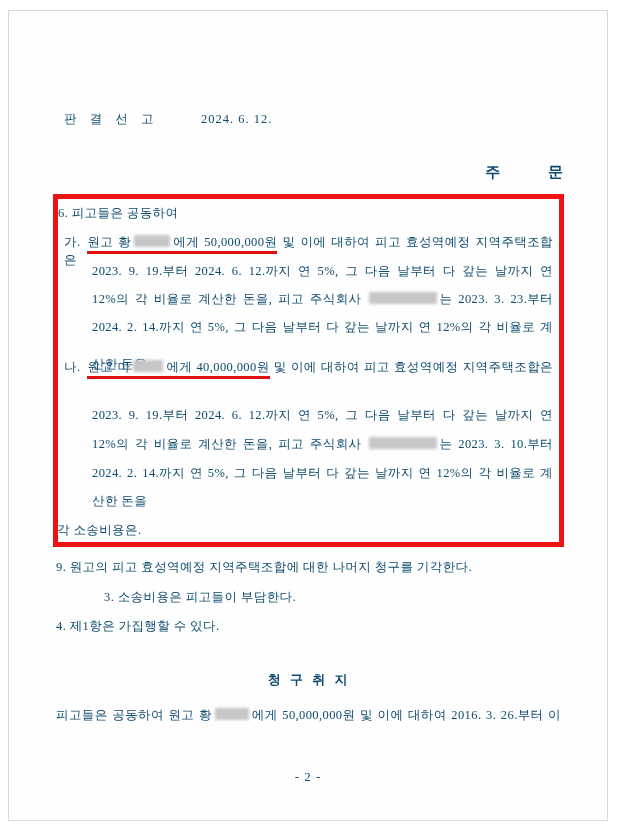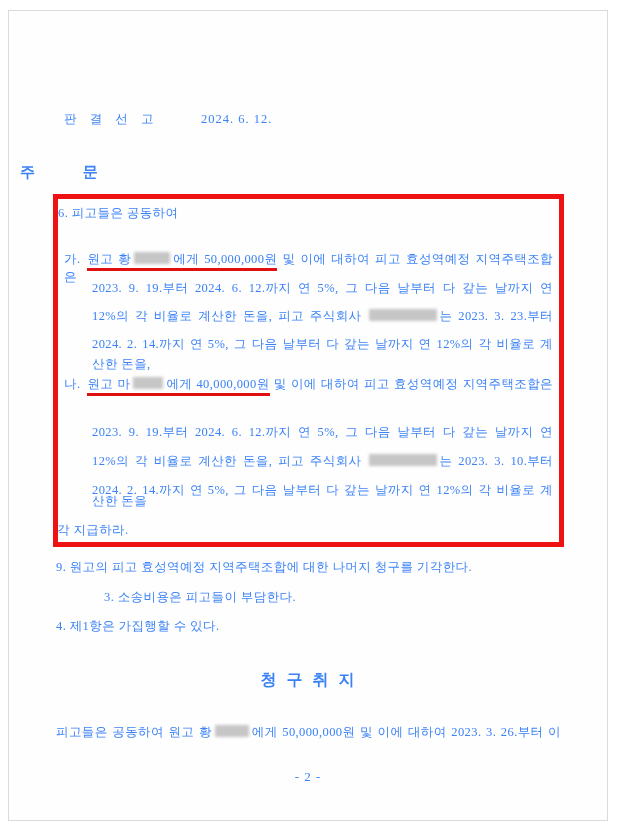--- a/index.html
+++ b/index.html
@@ -17,43 +17,42 @@
     left: 8px; top: 10px;
     width: 600px; height: 811px;
     border: 1px solid #d7dbde;
     background: #fefefe;
   }
   .line {
     position: absolute;
     font-size: 12.5px;
     line-height: 18px;
     letter-spacing: 0.4px;
-    color: #3b82f6;
+    color: #0c4a6e;
     white-space: nowrap;
   }
   .just {
     white-space: normal;
     text-align: justify;
     text-align-last: justify;
-    margin-top: 17px;
   }
   .header-row { top: 110px; left: 64px; }
   .header-label { word-spacing: 6px; letter-spacing: 2px; }
   .header-date { margin-left: 42px; letter-spacing: 1px; }
   .order-heading {
-    top: 163px; left: 20px; width: 556px;
-    text-align: left;
+    top: 163px; left: 8px; width: 556px;
+    text-align: right;
     font-size: 15px; font-weight: bold;
     word-spacing: 42px; letter-spacing: 1px;
     white-space: normal;
   }
   .claim-heading {
     top: 671px; left: 8px; width: 600px;
     text-align: center;
-    font-size: 16px; font-weight: bold;
+    font-size: 13px; font-weight: bold;
     word-spacing: 4px; letter-spacing: 1px;
     white-space: normal;
   }
   .highlight-box {
     position: absolute;
     left: 53px; top: 194px;
     width: 511px; height: 353px;
     border: 5px solid #ee1212;
     background: transparent;
   }
@@ -120,25 +119,25 @@
 <div class="line just" style="top:406px; left:92px; width:461px;">2023. 9. 19.부터 2024. 6. 12.까지 연 5%, 그 다음 날부터 다 갚는 날까지 연</div>
 
 <div class="line just" style="top:435px; left:92px; width:461px;">
   <span>12%의 각 비율로 계산한 돈을, 피고 주식회사</span><span class="redact company"></span><span>는 2023. 3. 10.부터</span>
 </div>
 
 <div class="line just" style="top:464px; left:92px; width:461px;">2024. 2. 14.까지 연 5%, 그 다음 날부터 다 갚는 날까지 연 12%의 각 비율로 계</div>
 
 <div class="line" style="top:492px; left:92px;">산한 돈을</div>
 
-<div class="line" style="top:521px; left:57px;">각 지급하라.</div>
+<div class="line" style="top:521px; left:57px;">각 소송비용은.</div>
 
 <div class="line" style="top:558px; left:56px;">9. 원고의 피고 효성역예정 지역주택조합에 대한 나머지 청구를 기각한다.</div>
 <div class="line" style="top:588px; left:56px;margin-left:48px;">3. 소송비용은 피고들이 부담한다.</div>
 <div class="line" style="top:617px; left:56px;">4. 제1항은 가집행할 수 있다.</div>
 
 <div class="line claim-heading">청 구 취 지</div>
 
 <div class="line just" style="top:706px; left:56px; width:505px;">
-  <span>피고들은 공동하여 원고 황</span><span class="redact claim-name"></span><span>에게 50,000,000원 및 이에 대하여 2023. 3. 26.부터 이</span>
+  <span>피고들은 공동하여 원고 황</span><span class="redact claim-name"></span><span>에게 50,000,000원 및 이에 대하여 2016. 3. 26.부터 이</span>
 </div>
 
 <div class="line page-number">- 2 -</div>
 
 </body></html>

